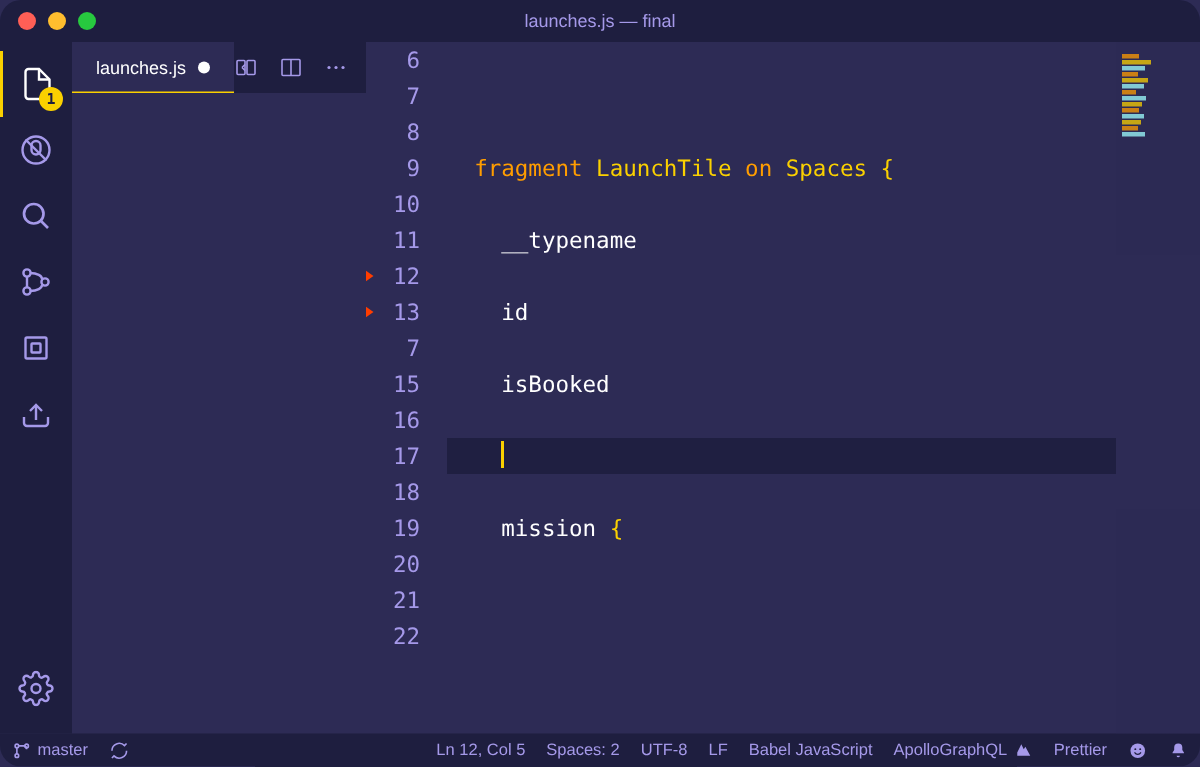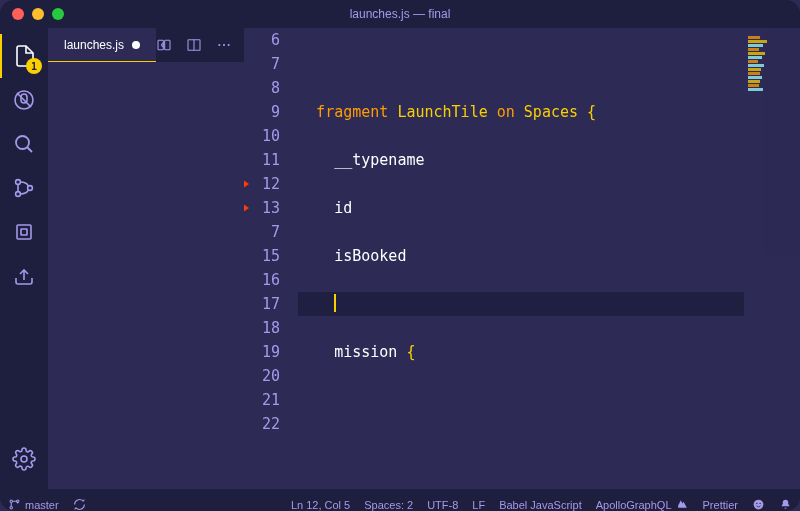--- a/index.html
+++ b/index.html
@@ -189,21 +189,21 @@
       linear-gradient(90deg, #9effff 0 30%, transparent 30%) 0 42px/100% 3px no-repeat,
       linear-gradient(90deg, #fad000 0 26%, transparent 26%) 0 46px/100% 3px no-repeat,
       linear-gradient(90deg, #ff9d00 0 22%, transparent 22%) 0 50px/100% 3px no-repeat,
       linear-gradient(90deg, #9effff 0 32%, transparent 32%) 0 54px/100% 3px no-repeat;
   }
   .statusbar {
     height: 22px;
     background: #1e1e3f;
     color: #a599e9;
     display: flex;
-    align-items: flex-end;
+    align-items: center;
     font-size: 11px;
     font-family: -apple-system, sans-serif;
     padding: 0 8px;
     gap: 14px;
     flex-shrink: 0;
   }
   .status-item { display: flex; align-items: center; gap: 4px; cursor: pointer; }
   .status-right { margin-left: auto; display: flex; gap: 14px; align-items:center;}
   .status-item svg { width: 13px; height: 13px; }
 

